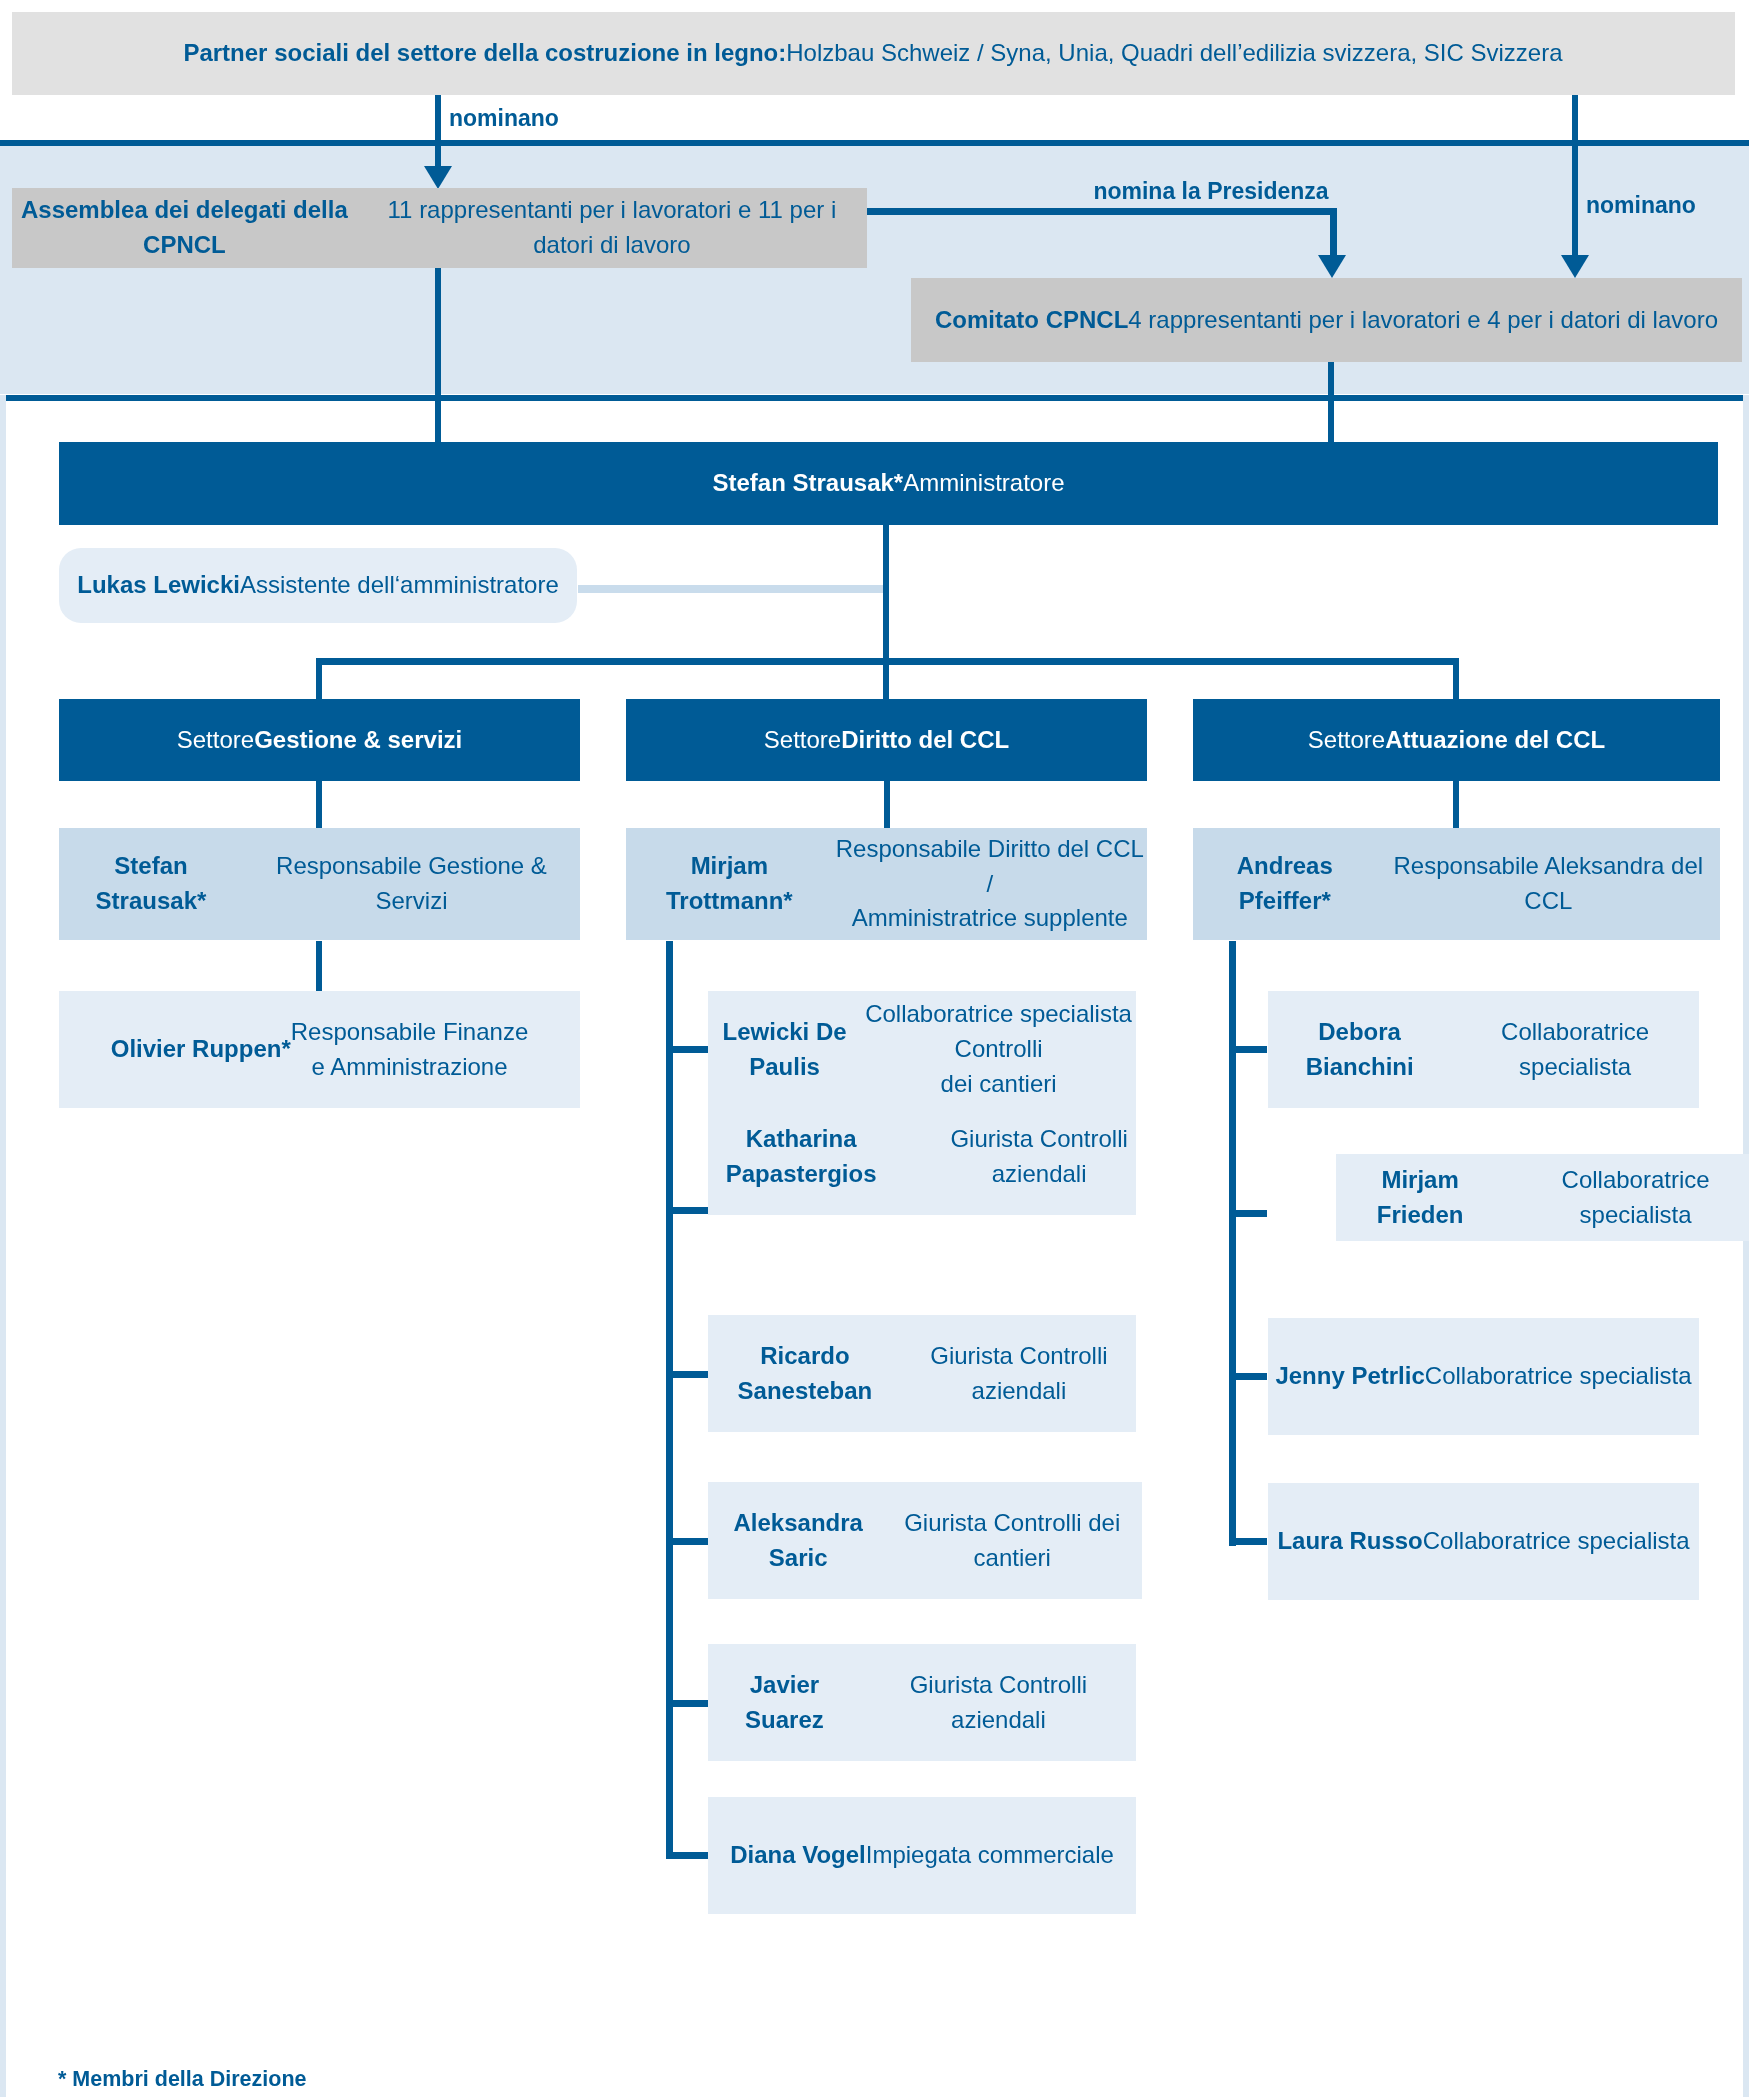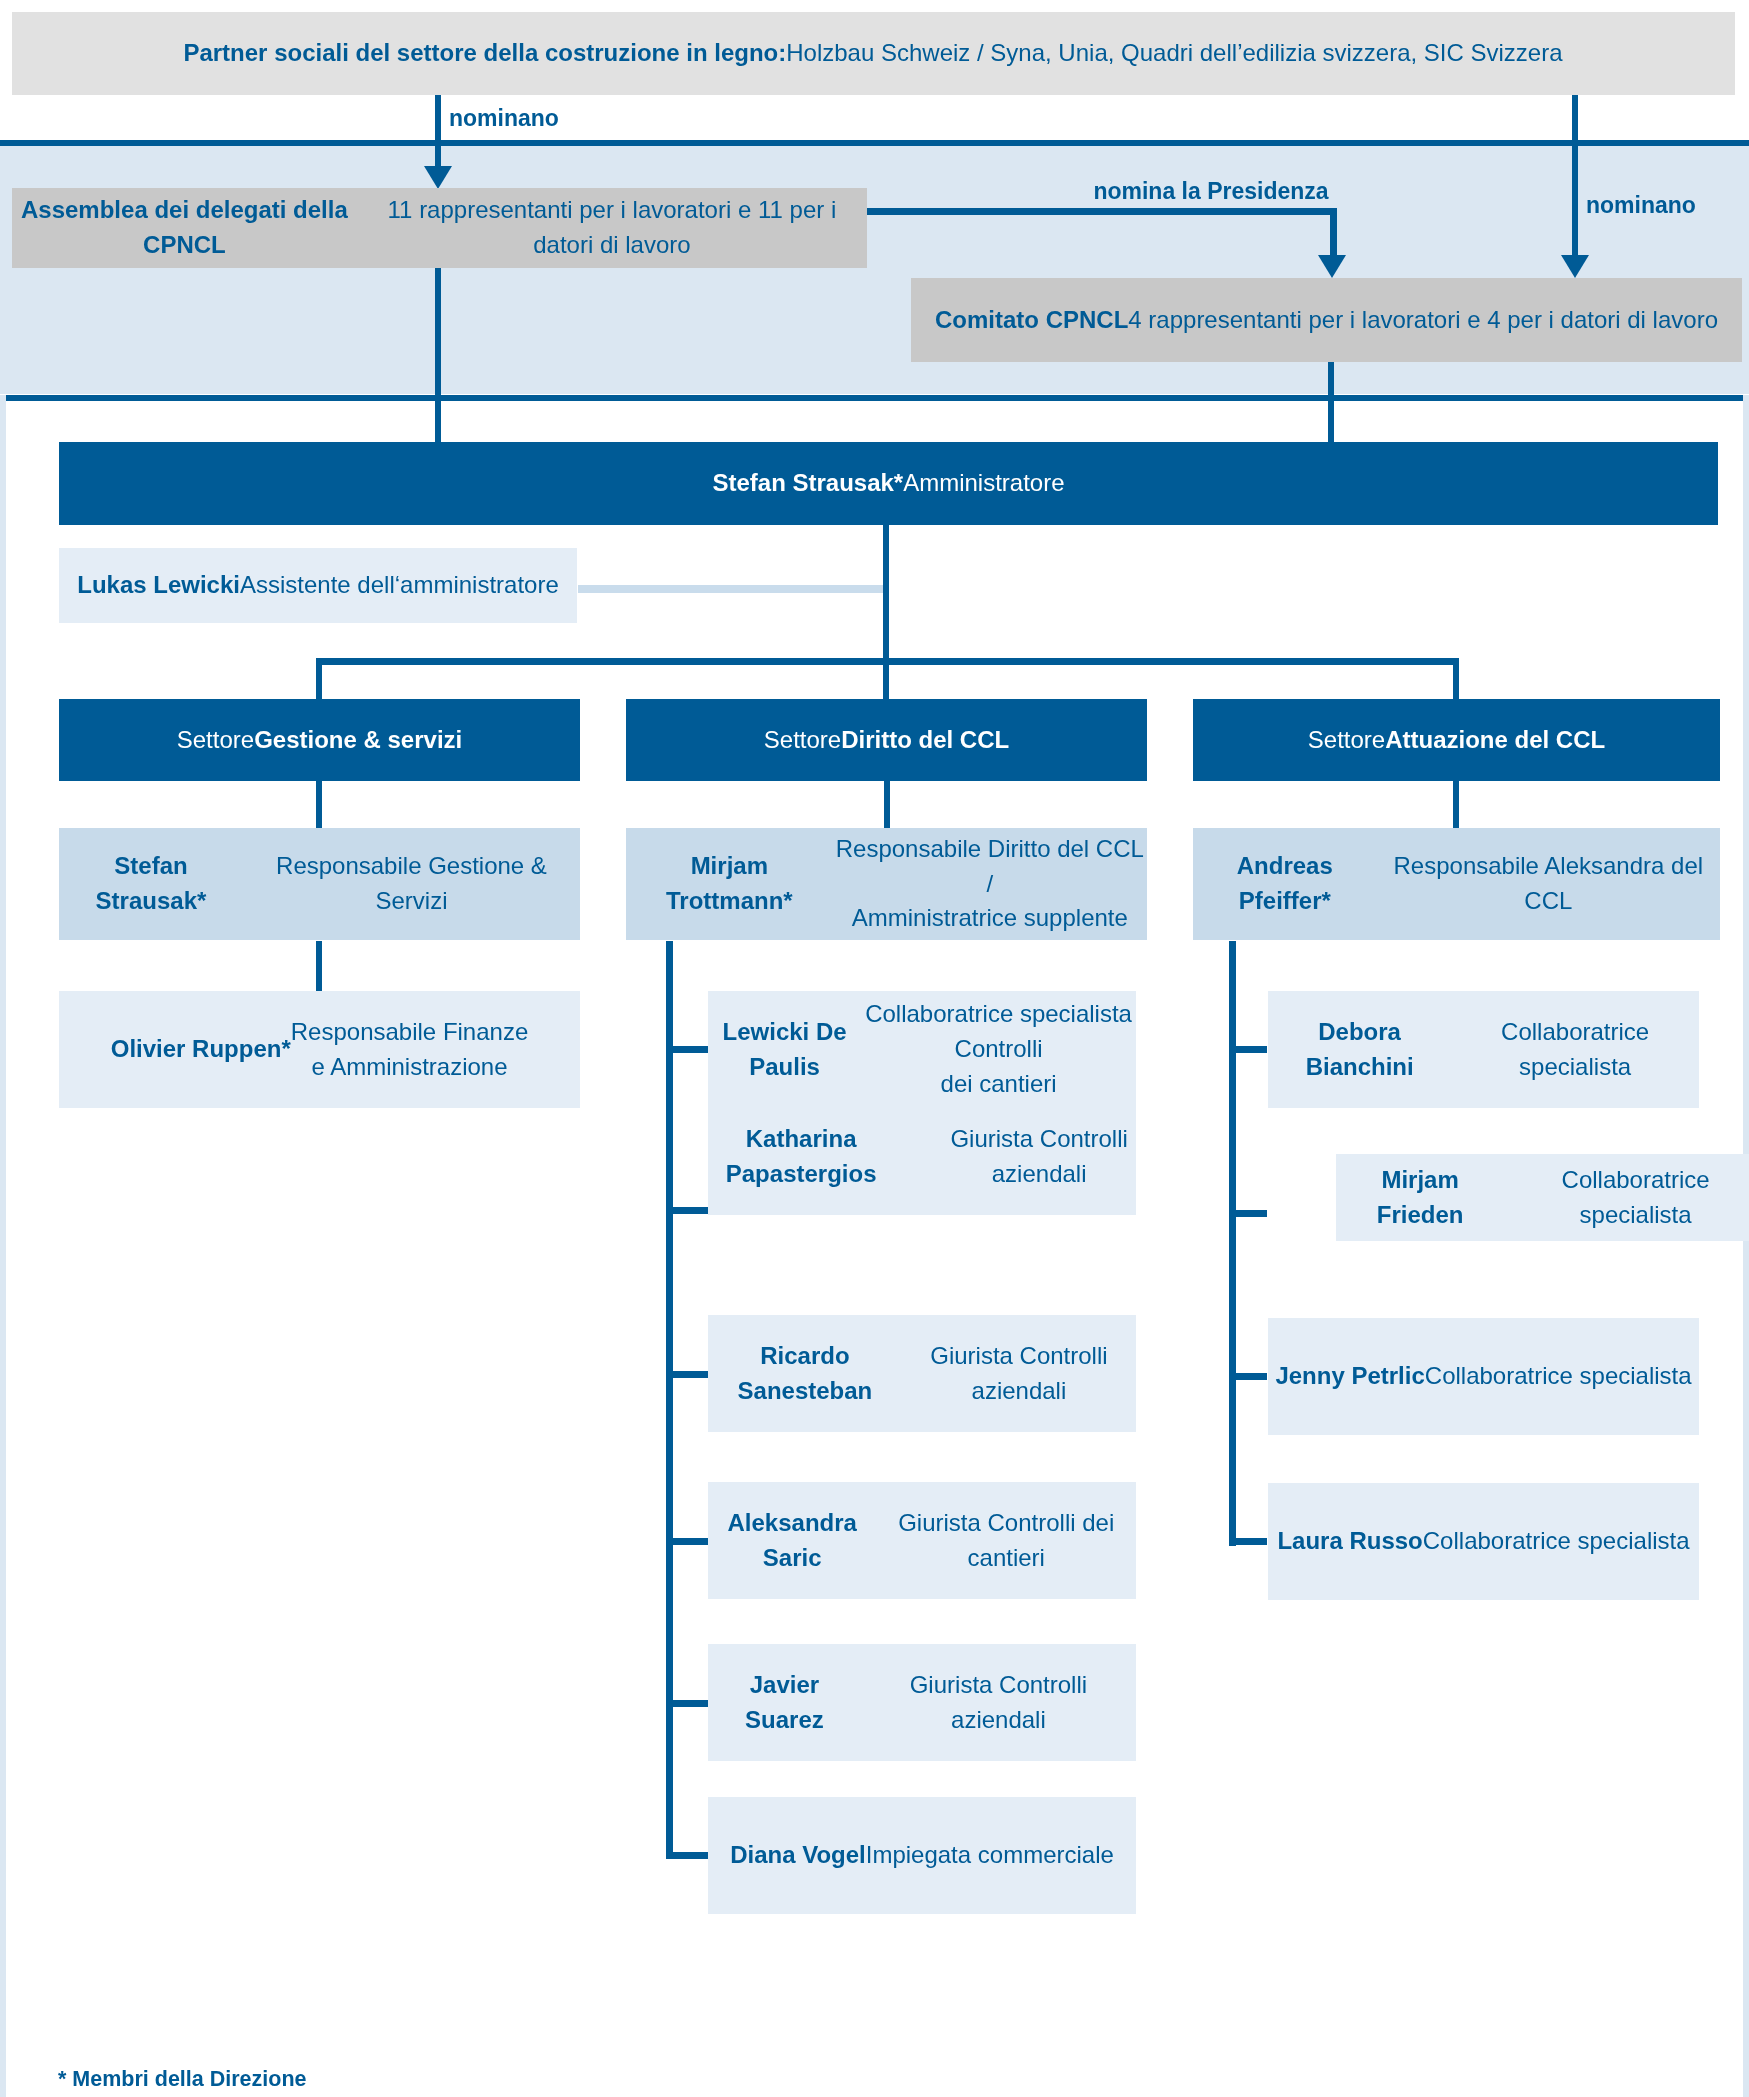--- a/index.html
+++ b/index.html
@@ -101,21 +101,21 @@
 <div class="box grey" style="left:911px;top:278px;width:831px;height:84px;">
   <div class="nm">Comitato CPNCL</div>
   <div class="rl">4 rappresentanti per i lavoratori e 4 per i datori di lavoro</div>
 </div>
 
 <div class="box dark" style="left:59px;top:442px;width:1659px;height:83px;">
   <div class="nm">Stefan Strausak*</div>
   <div class="rl">Amministratore</div>
 </div>
 
-<div class="box light" style="left:59px;top:548px;width:518px;height:75px;">
+<div class="box light" style="left:59px;top:548px;width:518px;height:75px;border-radius:22px;">
   <div class="nm">Lukas Lewicki</div>
   <div class="rl">Assistente dell‘amministratore</div>
 </div>
 
 <div class="box dark" style="left:59px;top:699px;width:521px;height:82px;">
   <div class="rl">Settore</div>
   <div class="nm">Gestione &amp; servizi</div>
 </div>
 <div class="box dark" style="left:626px;top:699px;width:521px;height:82px;">
   <div class="rl">Settore</div>
@@ -152,21 +152,21 @@
 dei cantieri</div>
 </div>
 <div class="box light" style="left:708px;top:1098px;width:428px;height:117px;gap:48px;">
   <div class="nm">Katharina Papastergios</div>
   <div class="rl">Giurista Controlli aziendali</div>
 </div>
 <div class="box light" style="left:708px;top:1315px;width:428px;height:117px;">
   <div class="nm">Ricardo Sanesteban</div>
   <div class="rl">Giurista Controlli aziendali</div>
 </div>
-<div class="box light" style="left:708px;top:1482px;width:428px;height:117px;">
+<div class="box light" style="left:708px;top:1482px;width:428px;height:117px;padding-left:6px;">
   <div class="nm">Aleksandra Saric</div>
   <div class="rl">Giurista Controlli dei cantieri</div>
 </div>
 <div class="box light" style="left:708px;top:1644px;width:428px;height:117px;">
   <div class="nm">Javier Suarez</div>
   <div class="rl">Giurista Controlli aziendali</div>
 </div>
 <div class="box light" style="left:708px;top:1797px;width:428px;height:117px;">
   <div class="nm">Diana Vogel</div>
   <div class="rl">Impiegata commerciale</div>

